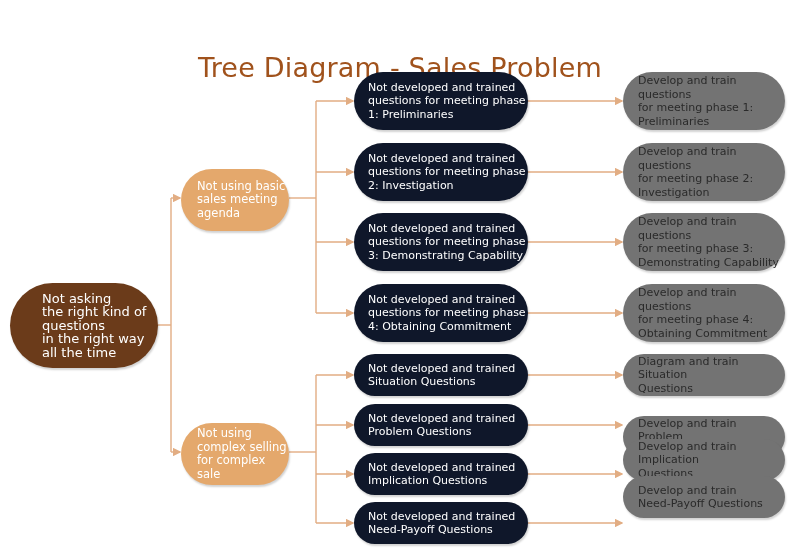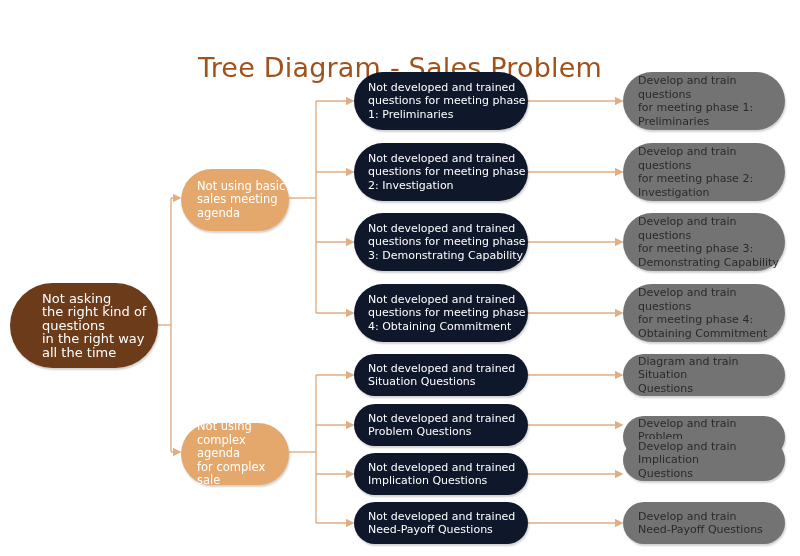--- a/index.html
+++ b/index.html
@@ -67,21 +67,21 @@
 all the time</span>
 </div>
 
 <div class="node lvl1" style="top:169px">
   <span>Not using basic
 sales meeting
 agenda</span>
 </div>
 <div class="node lvl1" style="top:423px">
   <span>Not using
-complex agenda
+complex selling
 for complex sale</span>
 </div>
 
 <div class="node lvl2 tall" style="top:72px">
     <span>Not developed and trained
 questions for meeting phase
 1: Preliminaries</span>
   </div>
 <div class="node lvl2 tall" style="top:143px">
     <span>Not developed and trained
@@ -140,16 +140,16 @@
 Questions</span>
   </div>
 <div class="node lvl3 short" style="top:416px">
     <span>Develop and train Problem
 Questions</span>
   </div>
 <div class="node lvl3 short" style="top:439px">
     <span>Develop and train Implication
 Questions</span>
   </div>
-<div class="node lvl3 short" style="top:502px">
+<div class="node lvl3 short" style="top:476px">
     <span>Develop and train
 Need-Payoff Questions</span>
   </div>
 
 </body></html>

